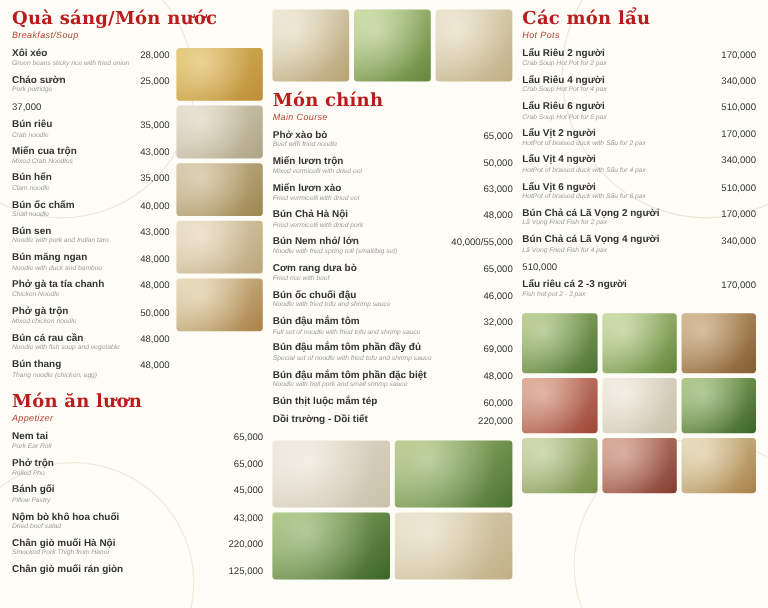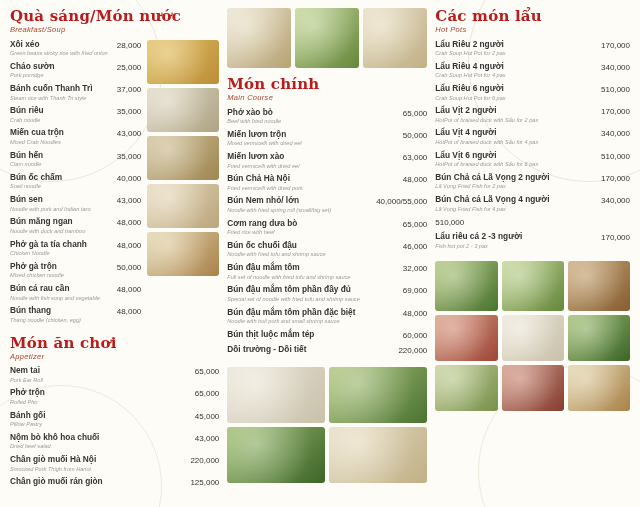--- a/index.html
+++ b/index.html
@@ -100,24 +100,20 @@
                 <div class="price">28,000</div>
               </li>
             <li class="item">
                 <div class="txt">
                   <div class="name">Cháo sườn</div>
                   <div class="desc">Pork porridge</div>
                 </div>
                 <div class="price">25,000</div>
               </li>
             <li class="item">
-                <div class="txt">
-                  <div class="name">Bánh cuốn Thanh Trì</div>
-                  <div class="desc">Steam rice with Thanh Tri style</div>
-                </div>
                 <div class="price">37,000</div>
               </li>
             <li class="item">
                 <div class="txt">
                   <div class="name">Bún riêu</div>
                   <div class="desc">Crab noodle</div>
                 </div>
                 <div class="price">35,000</div>
               </li>
             <li class="item">
@@ -188,21 +184,21 @@
         <div class="thumbs">
           <div class="ph t72 c1"></div>
           <div class="ph t72 c2"></div>
           <div class="ph t72 c3"></div>
           <div class="ph t72 c4"></div>
           <div class="ph t72 c7"></div>
         </div>
       </div>
 
       <div class="sec-title" style="margin-top:6px">
-        <span class="vn">Món ăn chơi</span>
+        <span class="vn">Món ăn lươn</span>
         <span class="en">Appetizer</span>
       </div>
       <ul class="items">
         <li class="item">
             <div class="txt">
               <div class="name">Nem tai</div>
               <div class="desc">Pork Ear Roll</div>
             </div>
             <div class="price">65,000</div>
           </li>

